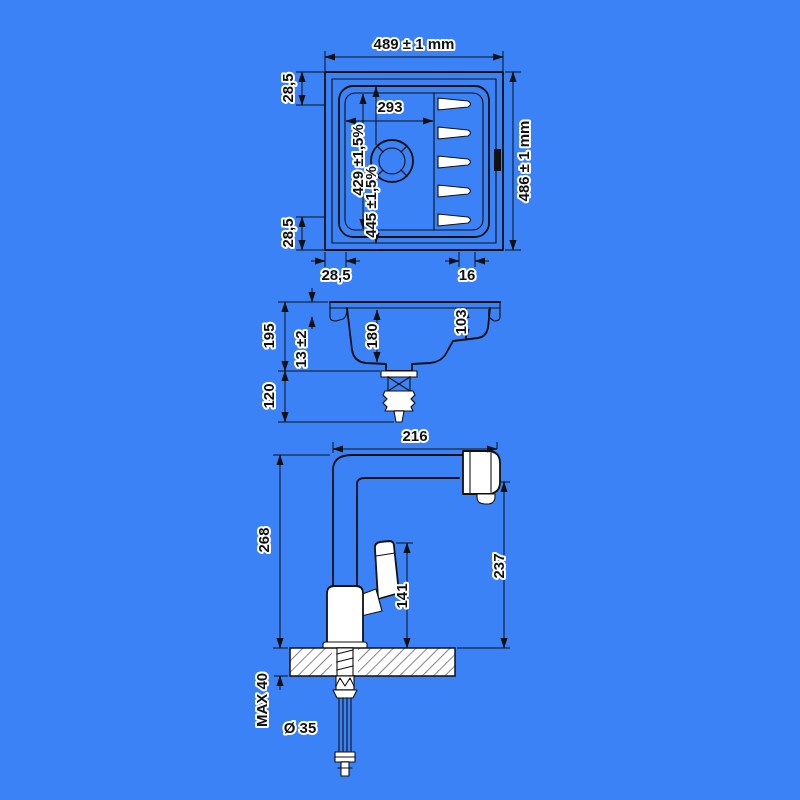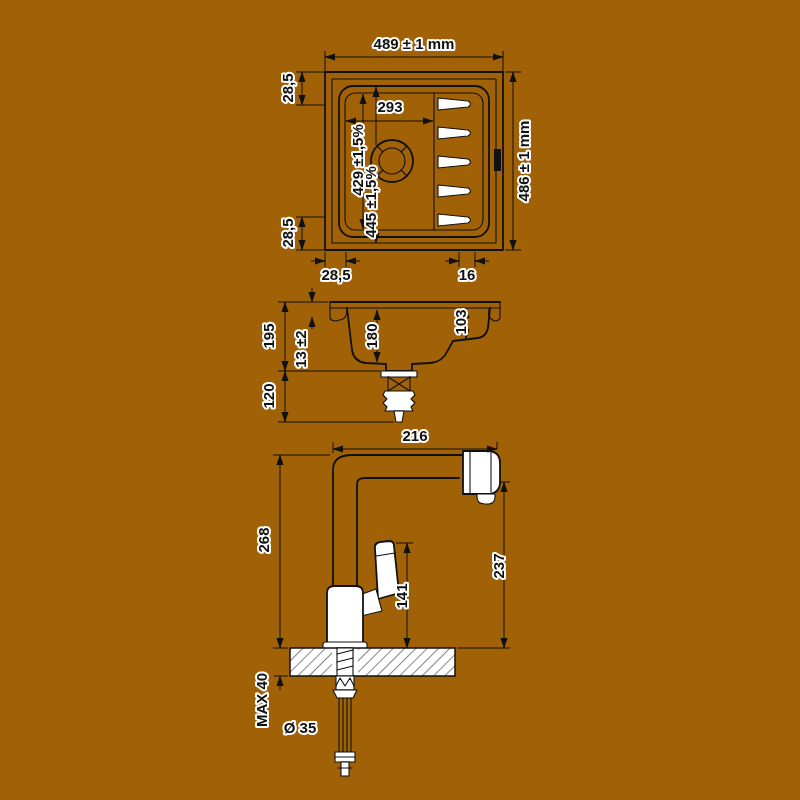--- a/index.html
+++ b/index.html
@@ -1,16 +1,16 @@
 <!DOCTYPE html>
 <html><head>
 <meta charset="utf-8">
 <style>
   html,body{margin:0;padding:0;background:#fff;}
-  .stage{position:relative;width:800px;height:800px;background:#a16207;overflow:hidden;
+  .stage{position:relative;width:800px;height:800px;background:#3b82f6;overflow:hidden;
          font-family:"Liberation Sans", sans-serif;}
   svg{display:block}
   .o2{stroke:#111;stroke-width:1.8;fill:none;stroke-linejoin:round;stroke-linecap:round;}
   .o1{stroke:#111;stroke-width:1.1;fill:none;stroke-linejoin:round;stroke-linecap:round;}
   .fillw{fill:#ffffff;}
   .dim{stroke:#111;stroke-width:1;fill:none;}
   .ext{stroke:#111;stroke-width:1;fill:none;}
   .dim-text{font-family:"Liberation Sans",sans-serif;font-weight:bold;font-size:15px;fill:#111;
             paint-order:stroke;stroke:#ffffff;stroke-width:4px;stroke-linejoin:round;}
   .blackfill{fill:#111;stroke:none;}

